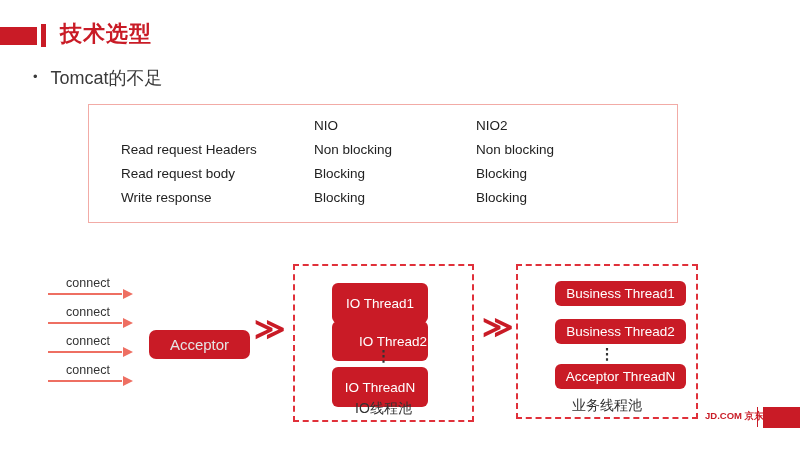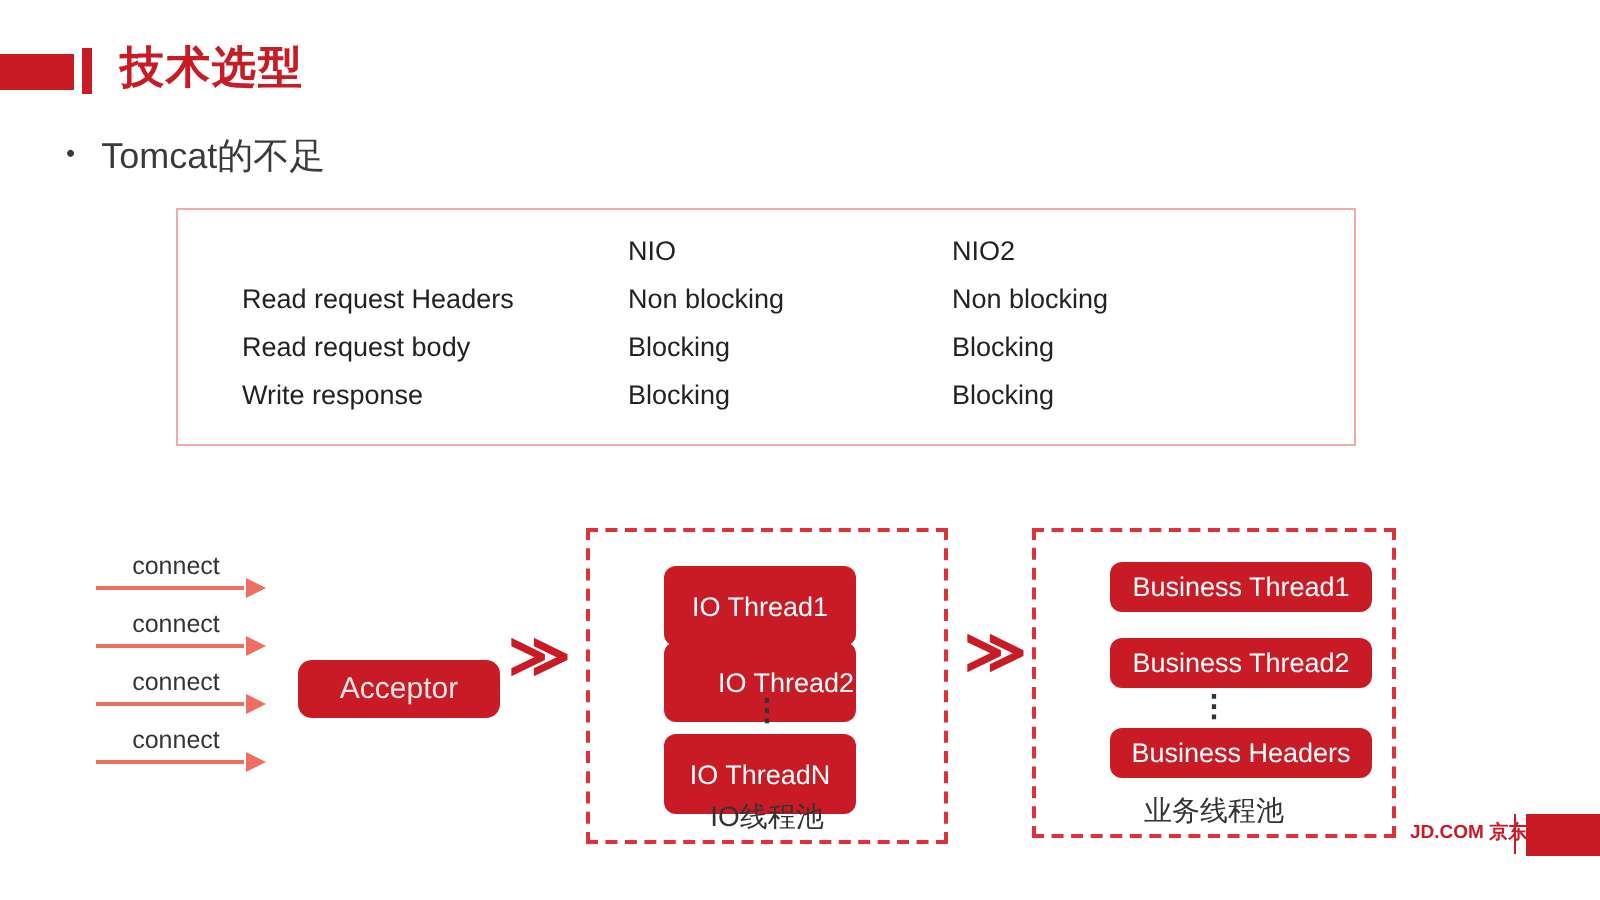--- a/index.html
+++ b/index.html
@@ -139,21 +139,21 @@
     <div class="thread-btn io-t2">IO Thread2</div>
     <div class="pool-dots">⋮</div>
     <div class="thread-btn io-tn">IO ThreadN</div>
     <div class="pool-label">IO线程池</div>
   </div>
 
   <div class="pool biz-pool">
     <div class="thread-btn biz-t1">Business Thread1</div>
     <div class="thread-btn biz-t2">Business Thread2</div>
     <div class="pool-dots">⋮</div>
-    <div class="thread-btn biz-tn">Business Headers</div>
+    <div class="thread-btn biz-tn">Acceptor ThreadN</div>
     <div class="pool-label">业务线程池</div>
   </div>
 
   <div class="logo-text">JD.COM 京东</div>
   <div class="logo-divider"></div>
   <div class="logo-block"></div>
 
 </div>
 
 </body></html>

